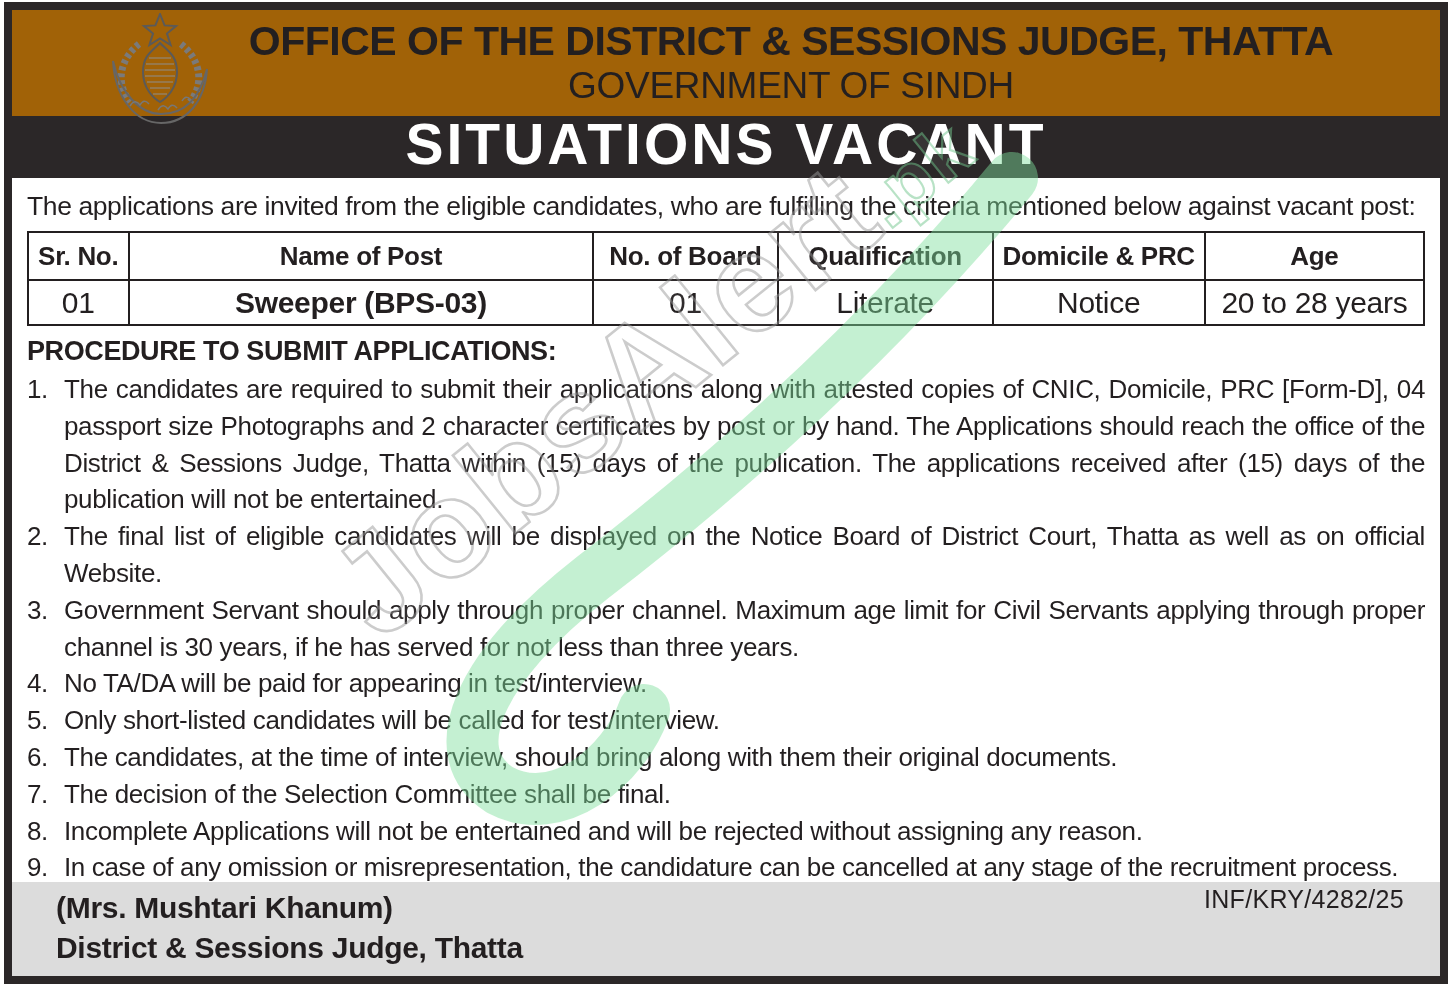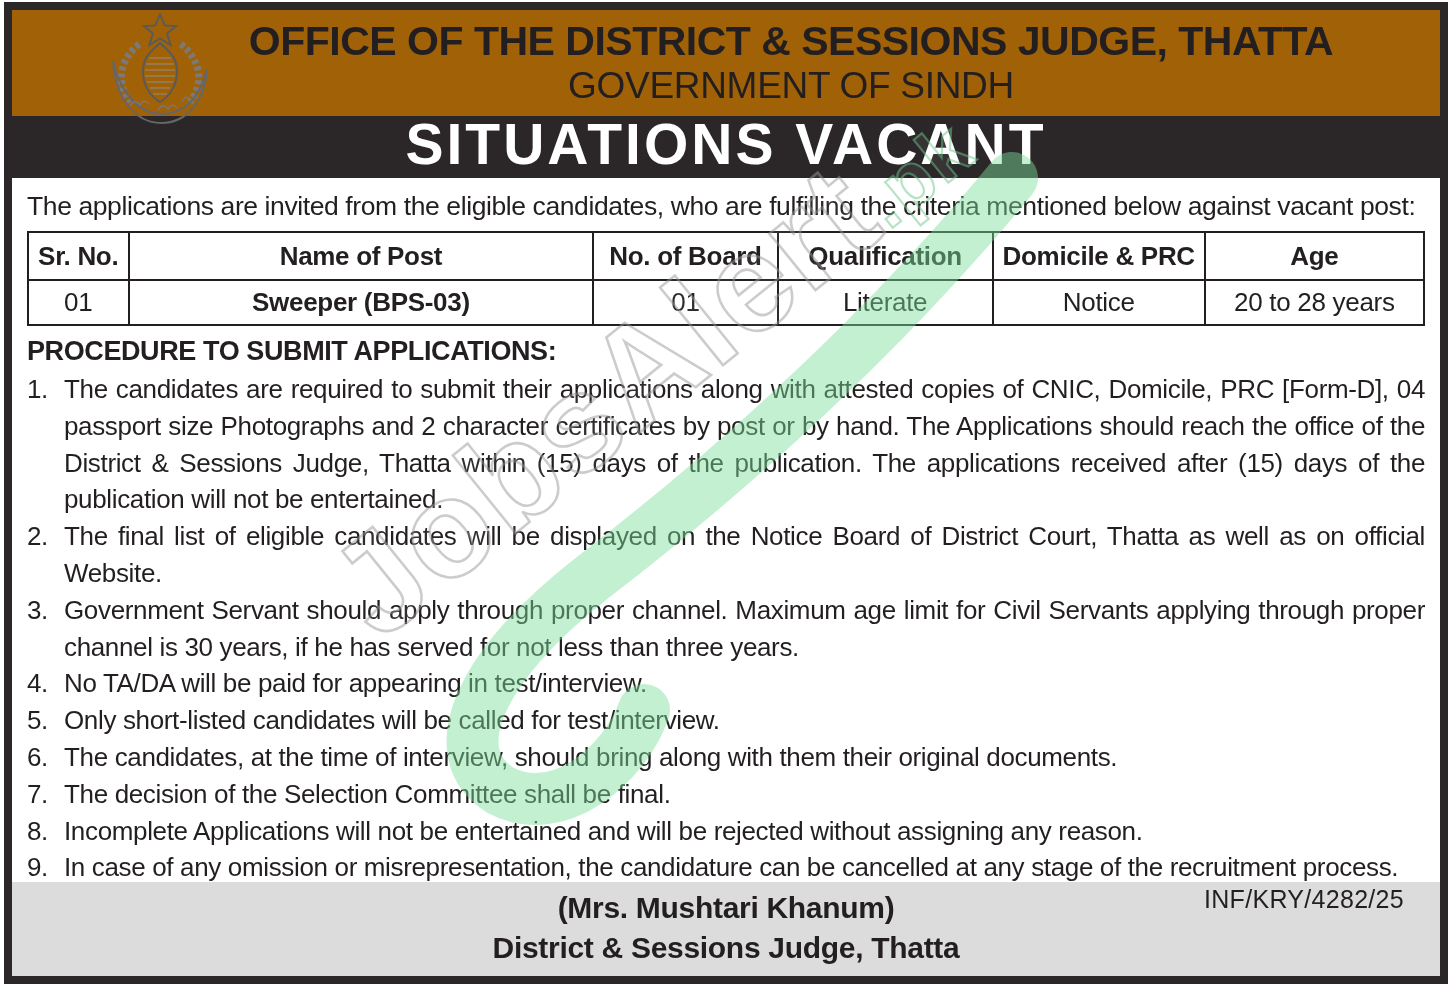--- a/index.html
+++ b/index.html
@@ -78,21 +78,21 @@
     table-layout: fixed;
     padding-left: 16px;
   }
   table.vacancy th, table.vacancy td {
     border: 2px solid #231f20;
     text-align: center;
     letter-spacing: -0.3px;
     padding: 0 4px;
   }
   table.vacancy th { font-size: 26px; font-weight: bold; height: 46px; }
-  table.vacancy td { font-size: 26px; font-weight: 400; height: 43px; }
+  table.vacancy td { font-size: 30px; font-weight: 400; height: 43px; }
   table.vacancy td.post-name { font-weight: bold; }
   col.c-sr   { width: 7.2%; }
   col.c-name { width: 33.3%; }
   col.c-seat { width: 13.2%; }
   col.c-qual { width: 15.4%; }
   col.c-dom  { width: 15.2%; }
   col.c-age  { width: 15.7%; }
   .procedure-heading {
     font-size: 27px;
     font-weight: bold;
@@ -115,21 +115,21 @@
     height: 94px;
     background: #dcdcdc;
   }
   .ref {
     position: absolute;
     right: 36px; top: 3px;
     font-size: 25px;
     font-weight: 400;
     letter-spacing: 0.3px;
   }
-  .sig { text-align: center; padding-top: 6px; line-height: 1.33; }
+  .sig { padding-top: 6px; line-height: 1.33; padding-left: 44px; }
   .sig-name, .sig-title { font-size: 30px; font-weight: bold; letter-spacing: -0.3px; }
   
   .watermark {
     position: absolute;
     left: 240px; top: 128px;
     width: 880px; height: 690px;
     opacity: 0.5;
     pointer-events: none;
     z-index: 5;
   }

